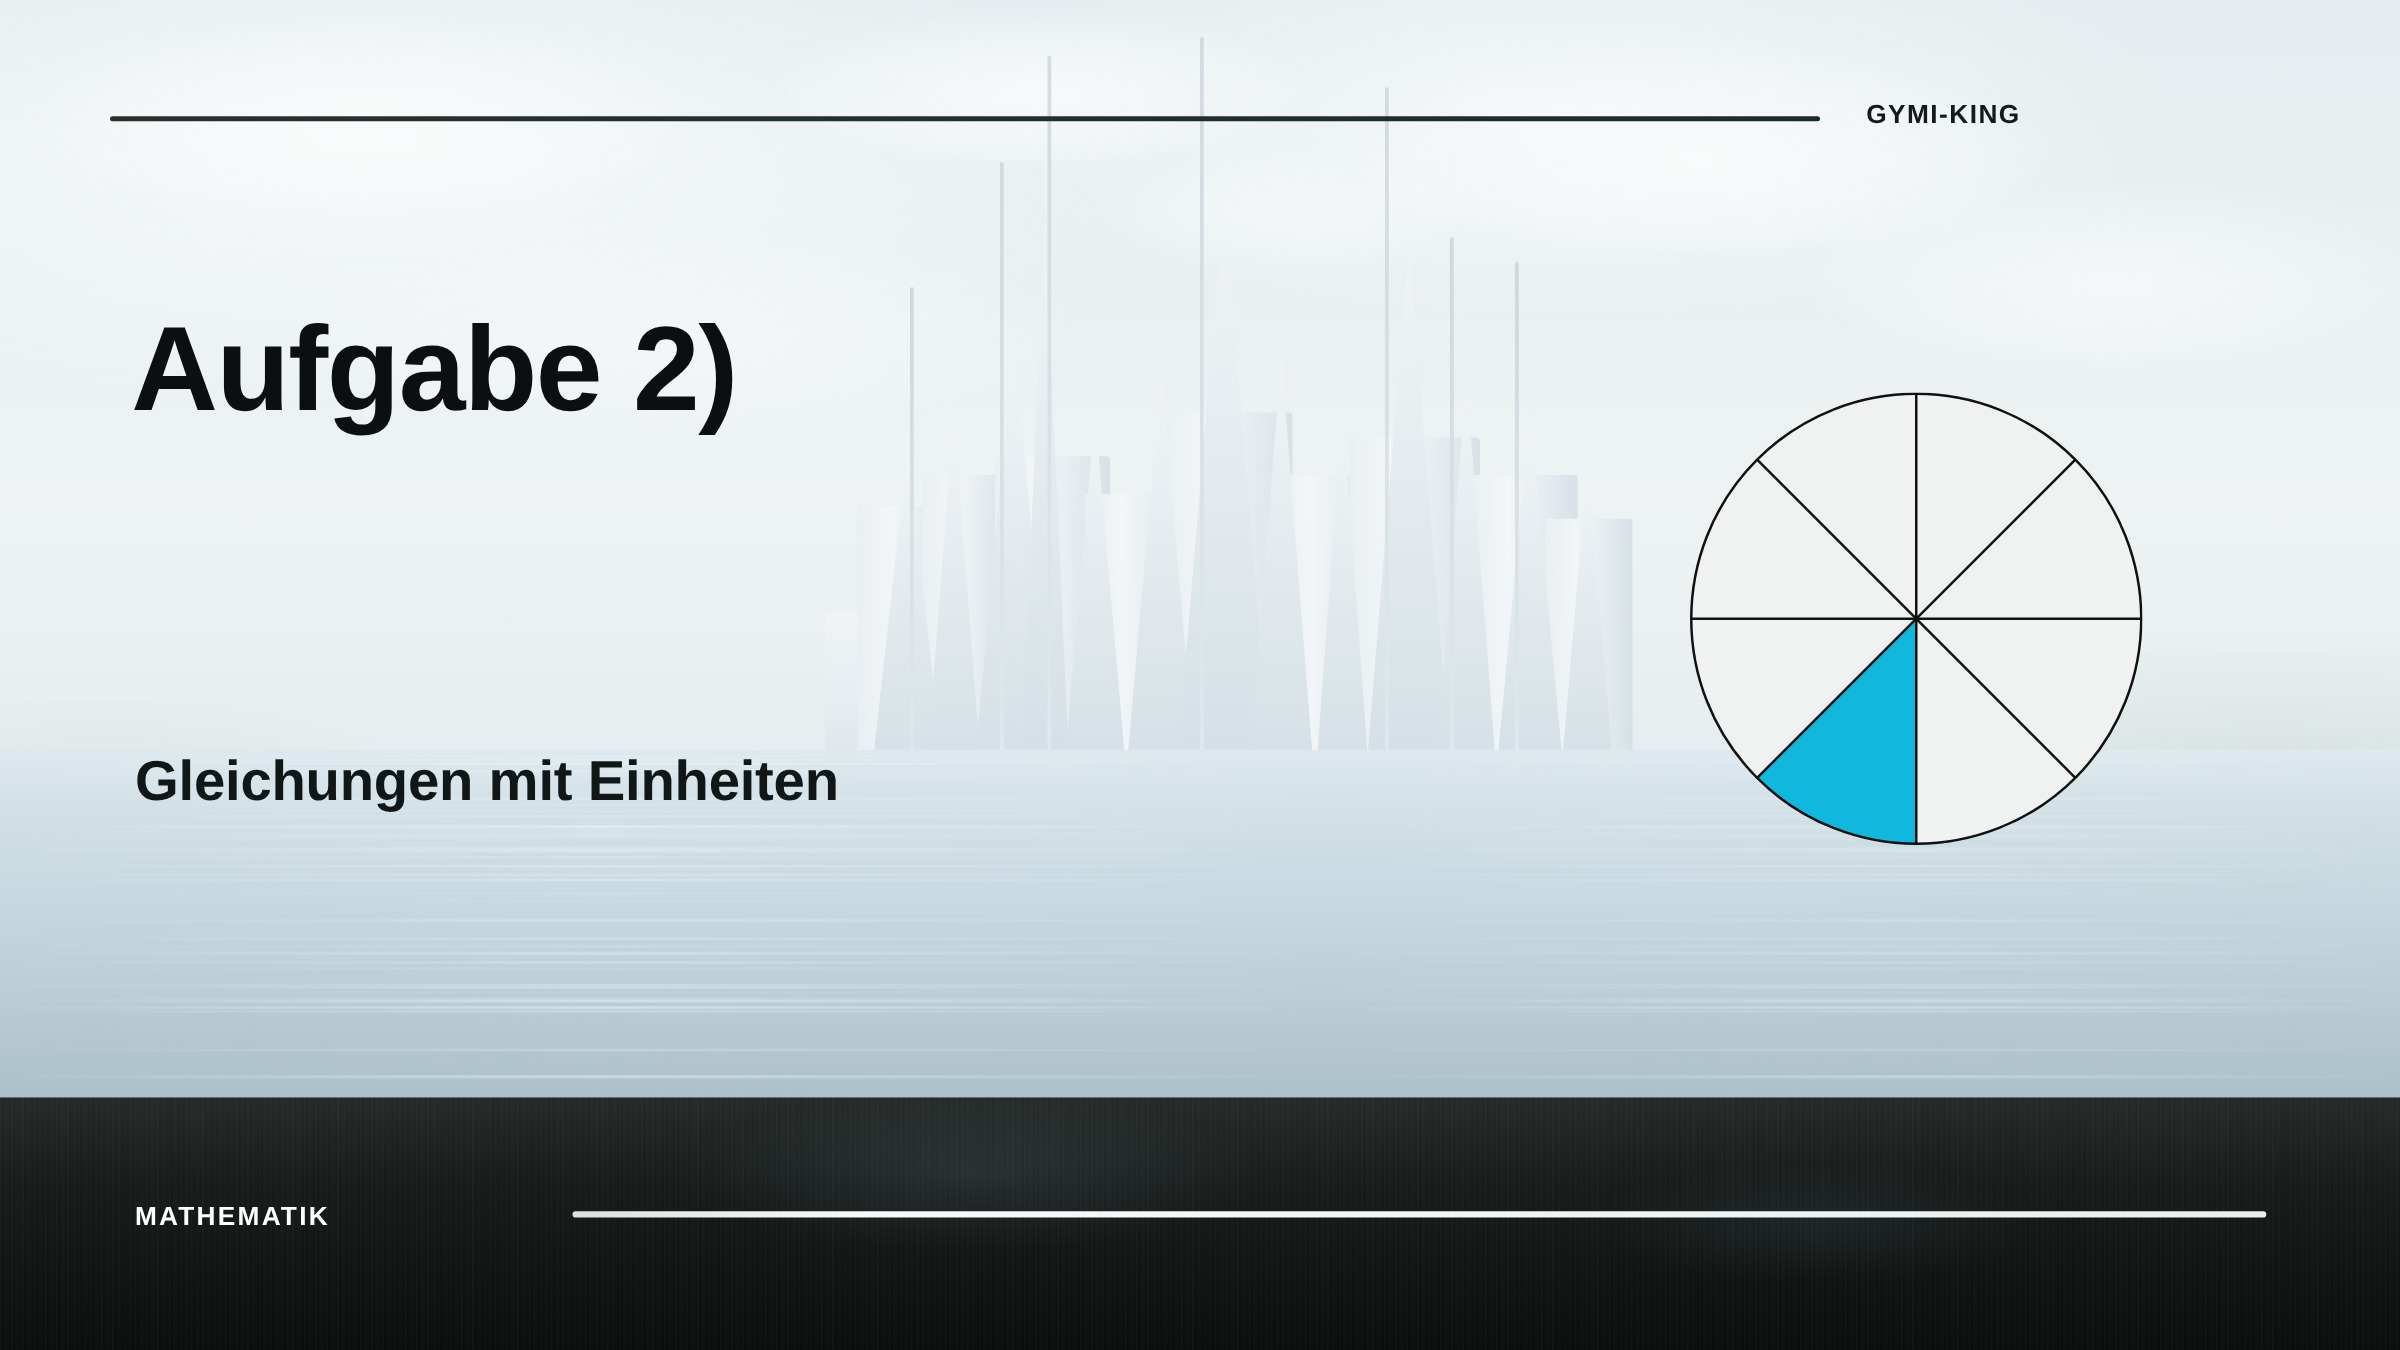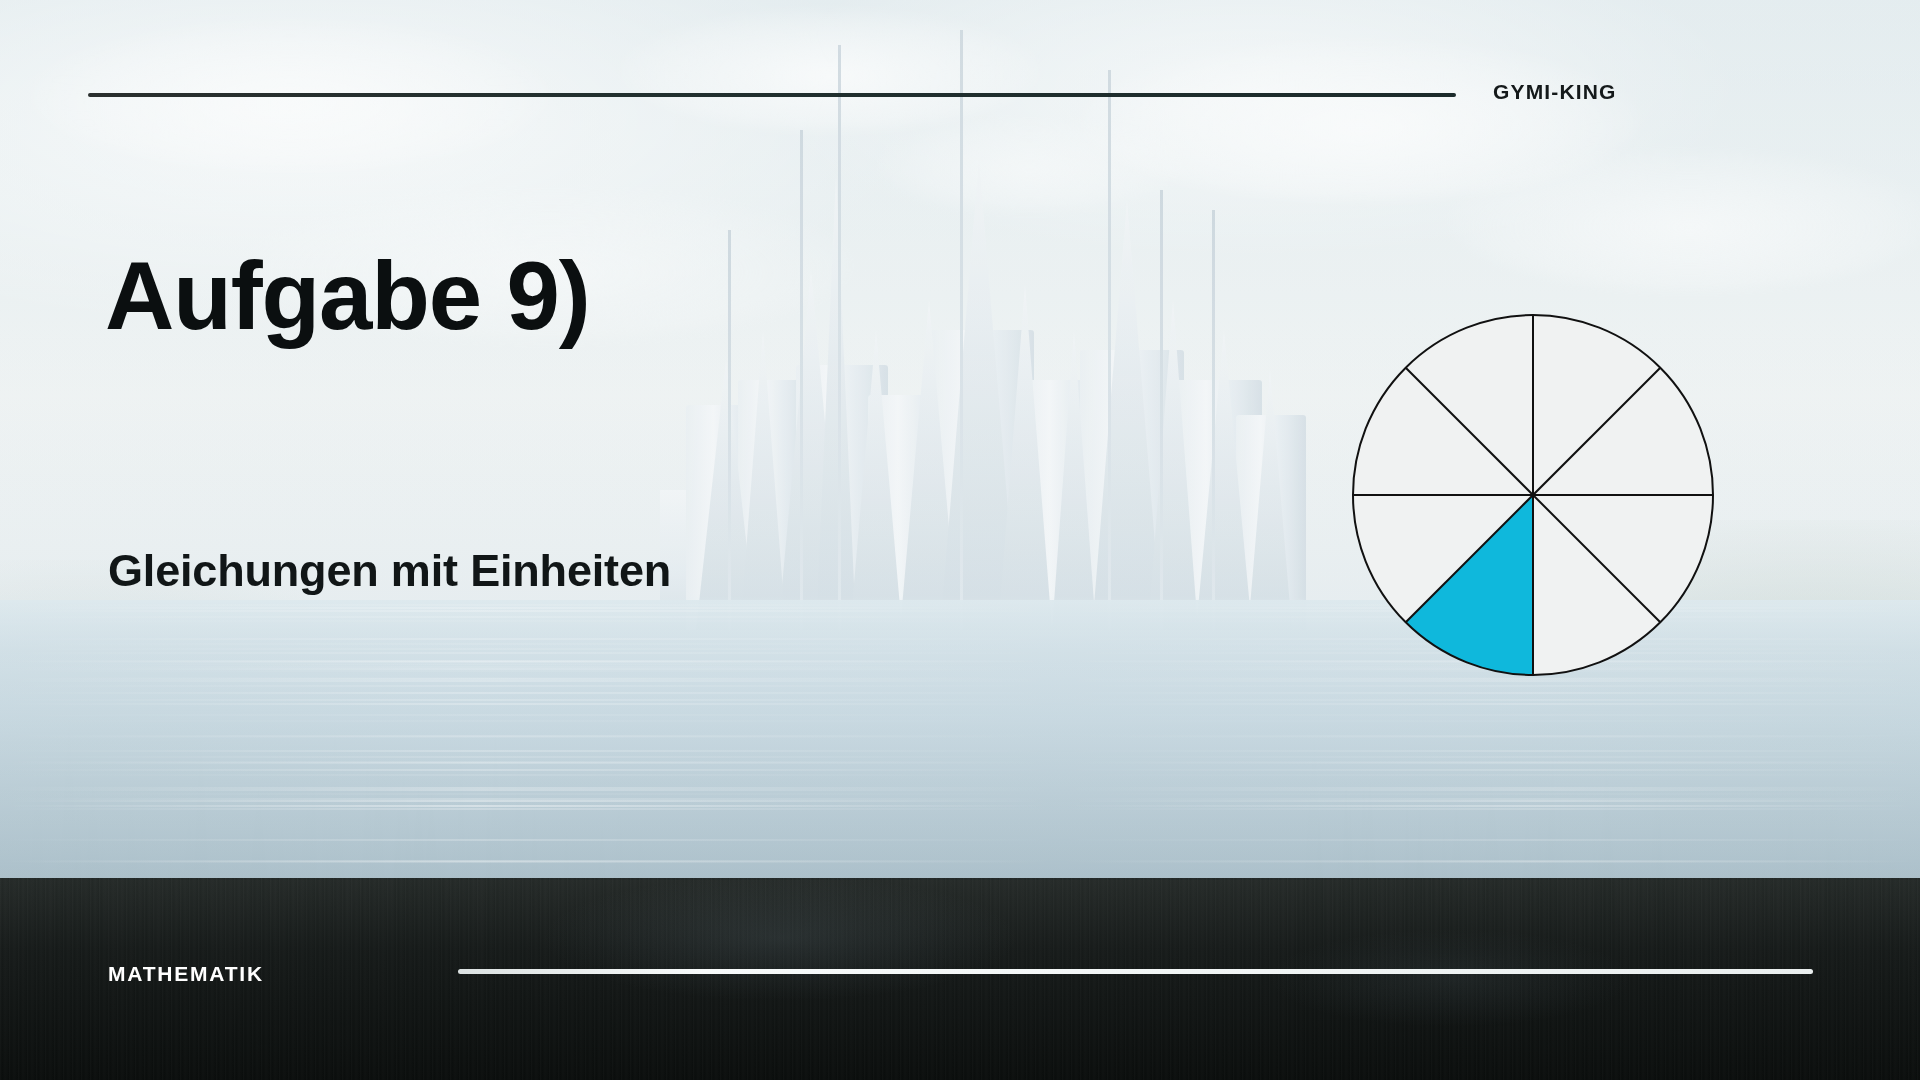--- a/index.html
+++ b/index.html
@@ -146,21 +146,21 @@
     color:#0b0f10; line-height:1;
     white-space:nowrap;
   }
   .subtitle-1 {
     position:absolute; left:108px; top:463px;
     font-size:45px; font-weight:600; letter-spacing:-.004em;
     color:#111617; line-height:1;
     white-space:nowrap;
   }
   .subtitle-2 {
-    position:absolute; left:108px; top:548px;
+    position:absolute; left:108px; top:602px;
     font-size:45px; font-weight:600; letter-spacing:-.004em;
     color:#111617; line-height:1;
     white-space:nowrap;
   }
 
   
   .footer-label {
     position:absolute; left:108px; top:962px;
     font-size:21px; font-weight:bold; letter-spacing:.085em;
     color:#ffffff;
@@ -476,21 +476,21 @@
     <div class="bg-wash"></div>
   </div>
 
   <div class="footer-band">
     <div class="footer-tex"></div>
   </div>
 
   <div class="top-rule"></div>
   <div class="brand">GYMI-KING</div>
 
-  <div class="title">Aufgabe 9)</div>
+  <div class="title">Aufgabe 2)</div>
   <div class="subtitle-2">Gleichungen mit Einheiten</div>
 
   <div class="footer-label">MATHEMATIK</div>
   <div class="bottom-rule"></div>
 
   <div class="pie-wrap">
     <svg viewBox="0 0 362 362" xmlns="http://www.w3.org/2000/svg">
       <g id="pie-slices">
           <path d="M 181 181 L 181.00 1.00 A 180 180 0 0 1 308.28 53.72 Z" fill="#F0F2F2" stroke="none"></path>
           <path d="M 181 181 L 308.28 53.72 A 180 180 0 0 1 361.00 181.00 Z" fill="#F0F2F2" stroke="none"></path>

